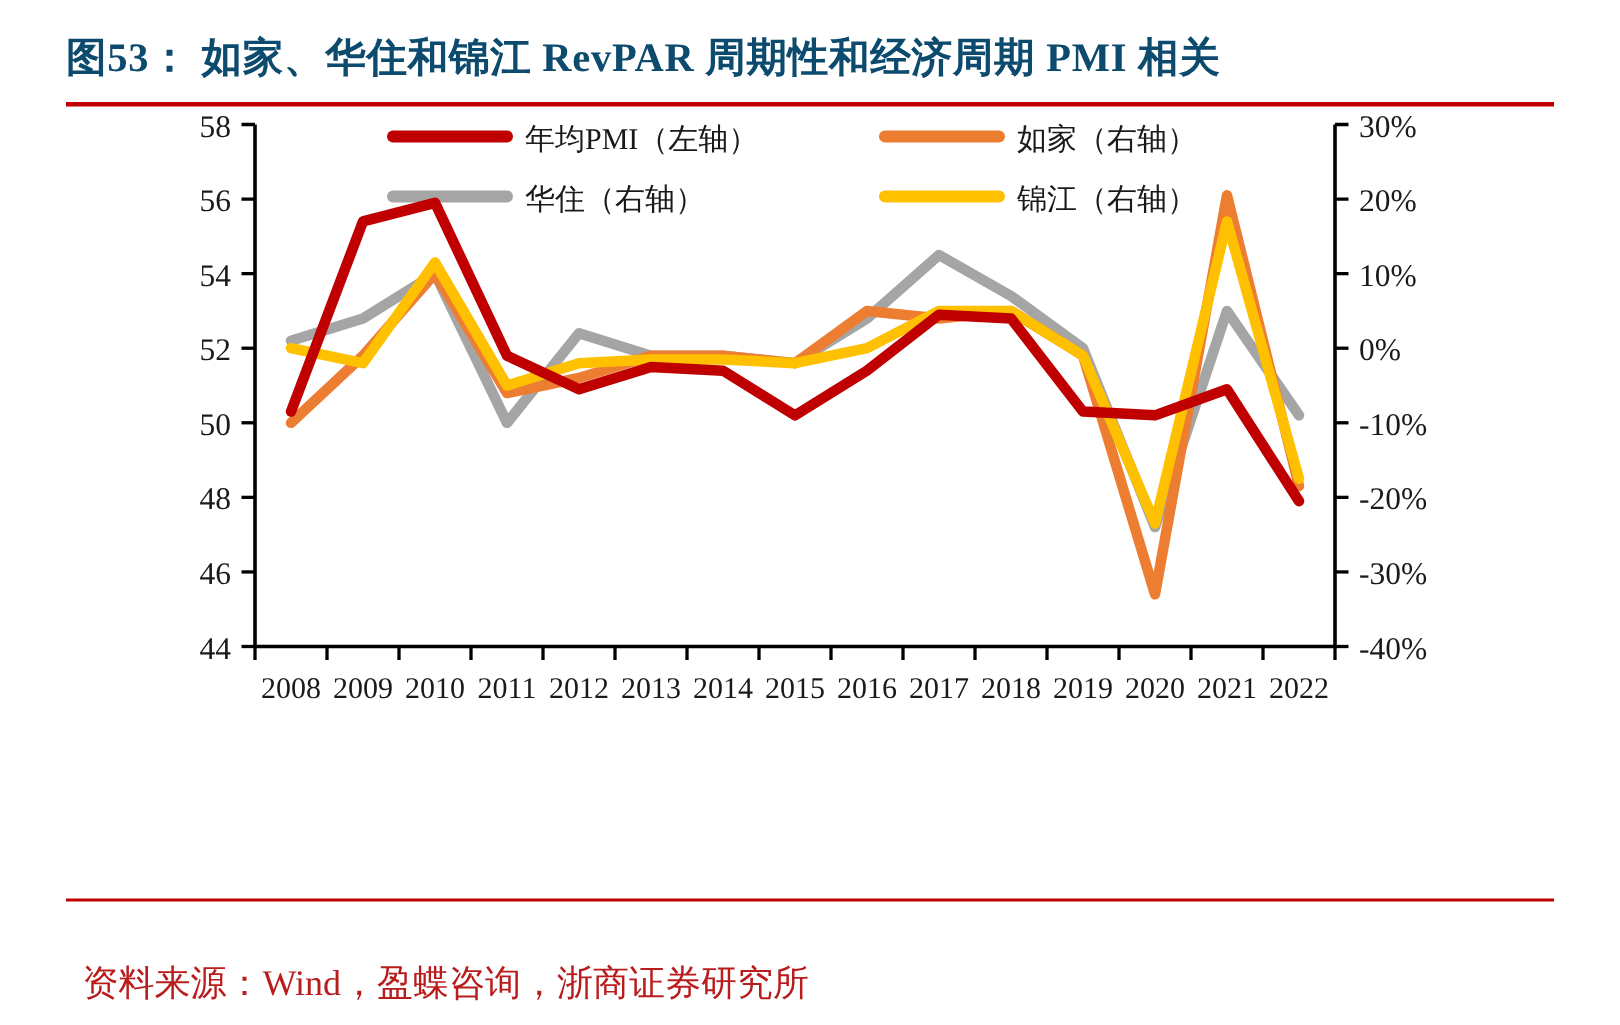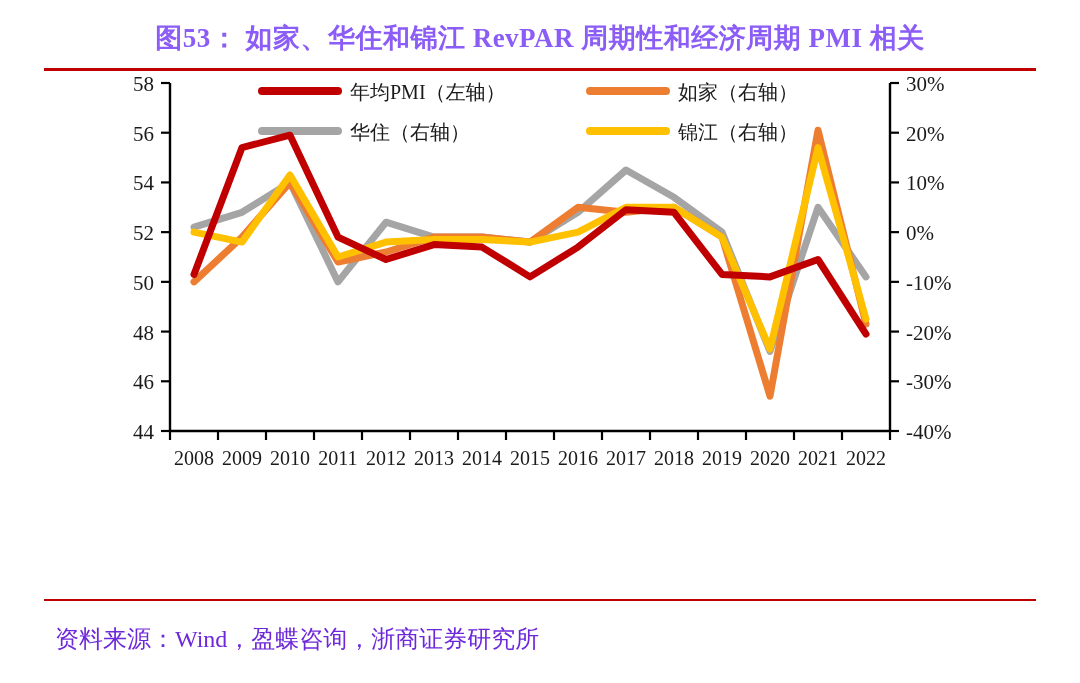--- a/index.html
+++ b/index.html
@@ -6,22 +6,22 @@
   body{
     width:1080px;height:683px;background:#ffffff;
     font-family:"Liberation Serif","DejaVu Serif",serif;
     overflow:hidden;
   }
   .page{position:relative;width:1080px;height:683px;box-sizing:border-box;}
 
   
   .header{padding:22px 44px 0 44px;}
   .fig-title{
-    color:#8b5cf6;font-size:27px;font-weight:700;letter-spacing:.5px;
-    white-space:nowrap;line-height:1.2;text-align:center;
+    color:#0c4a6e;font-size:27px;font-weight:700;letter-spacing:.5px;
+    white-space:nowrap;line-height:1.2;
   }
   .title-rule{
     margin:14px 44px 0 44px;height:3px;background:#C00000;
   }
 
   
   .chart-area{position:relative;width:1080px;height:470px;}
   svg.plot{display:block;}
 
   .legend-text{
@@ -38,22 +38,22 @@
   }
   .axis-line{stroke:#000;stroke-width:2.4;fill:none;}
   .tick{stroke:#000;stroke-width:2.2;}
   .series-line{fill:none;stroke-linecap:round;stroke-linejoin:round;stroke-width:7;}
 
   
   .footer-rule{
     position:absolute;left:44px;right:44px;bottom:82px;height:2px;background:#C00000;
   }
   .source{
-    position:absolute;left:55px;bottom:28px;
-    font-size:24px;color:#6d28d9;white-space:nowrap;
+    position:absolute;left:55px;bottom:12px;
+    font-size:24px;color:#b91c1c;white-space:nowrap;
   }
 </style>
 </head>
 <body>
 
 <div class="page">
 
   <div class="header">
     <div class="fig-title">图53： 如家、华住和锦江 RevPAR 周期性和经济周期 PMI 相关</div>
   </div>

